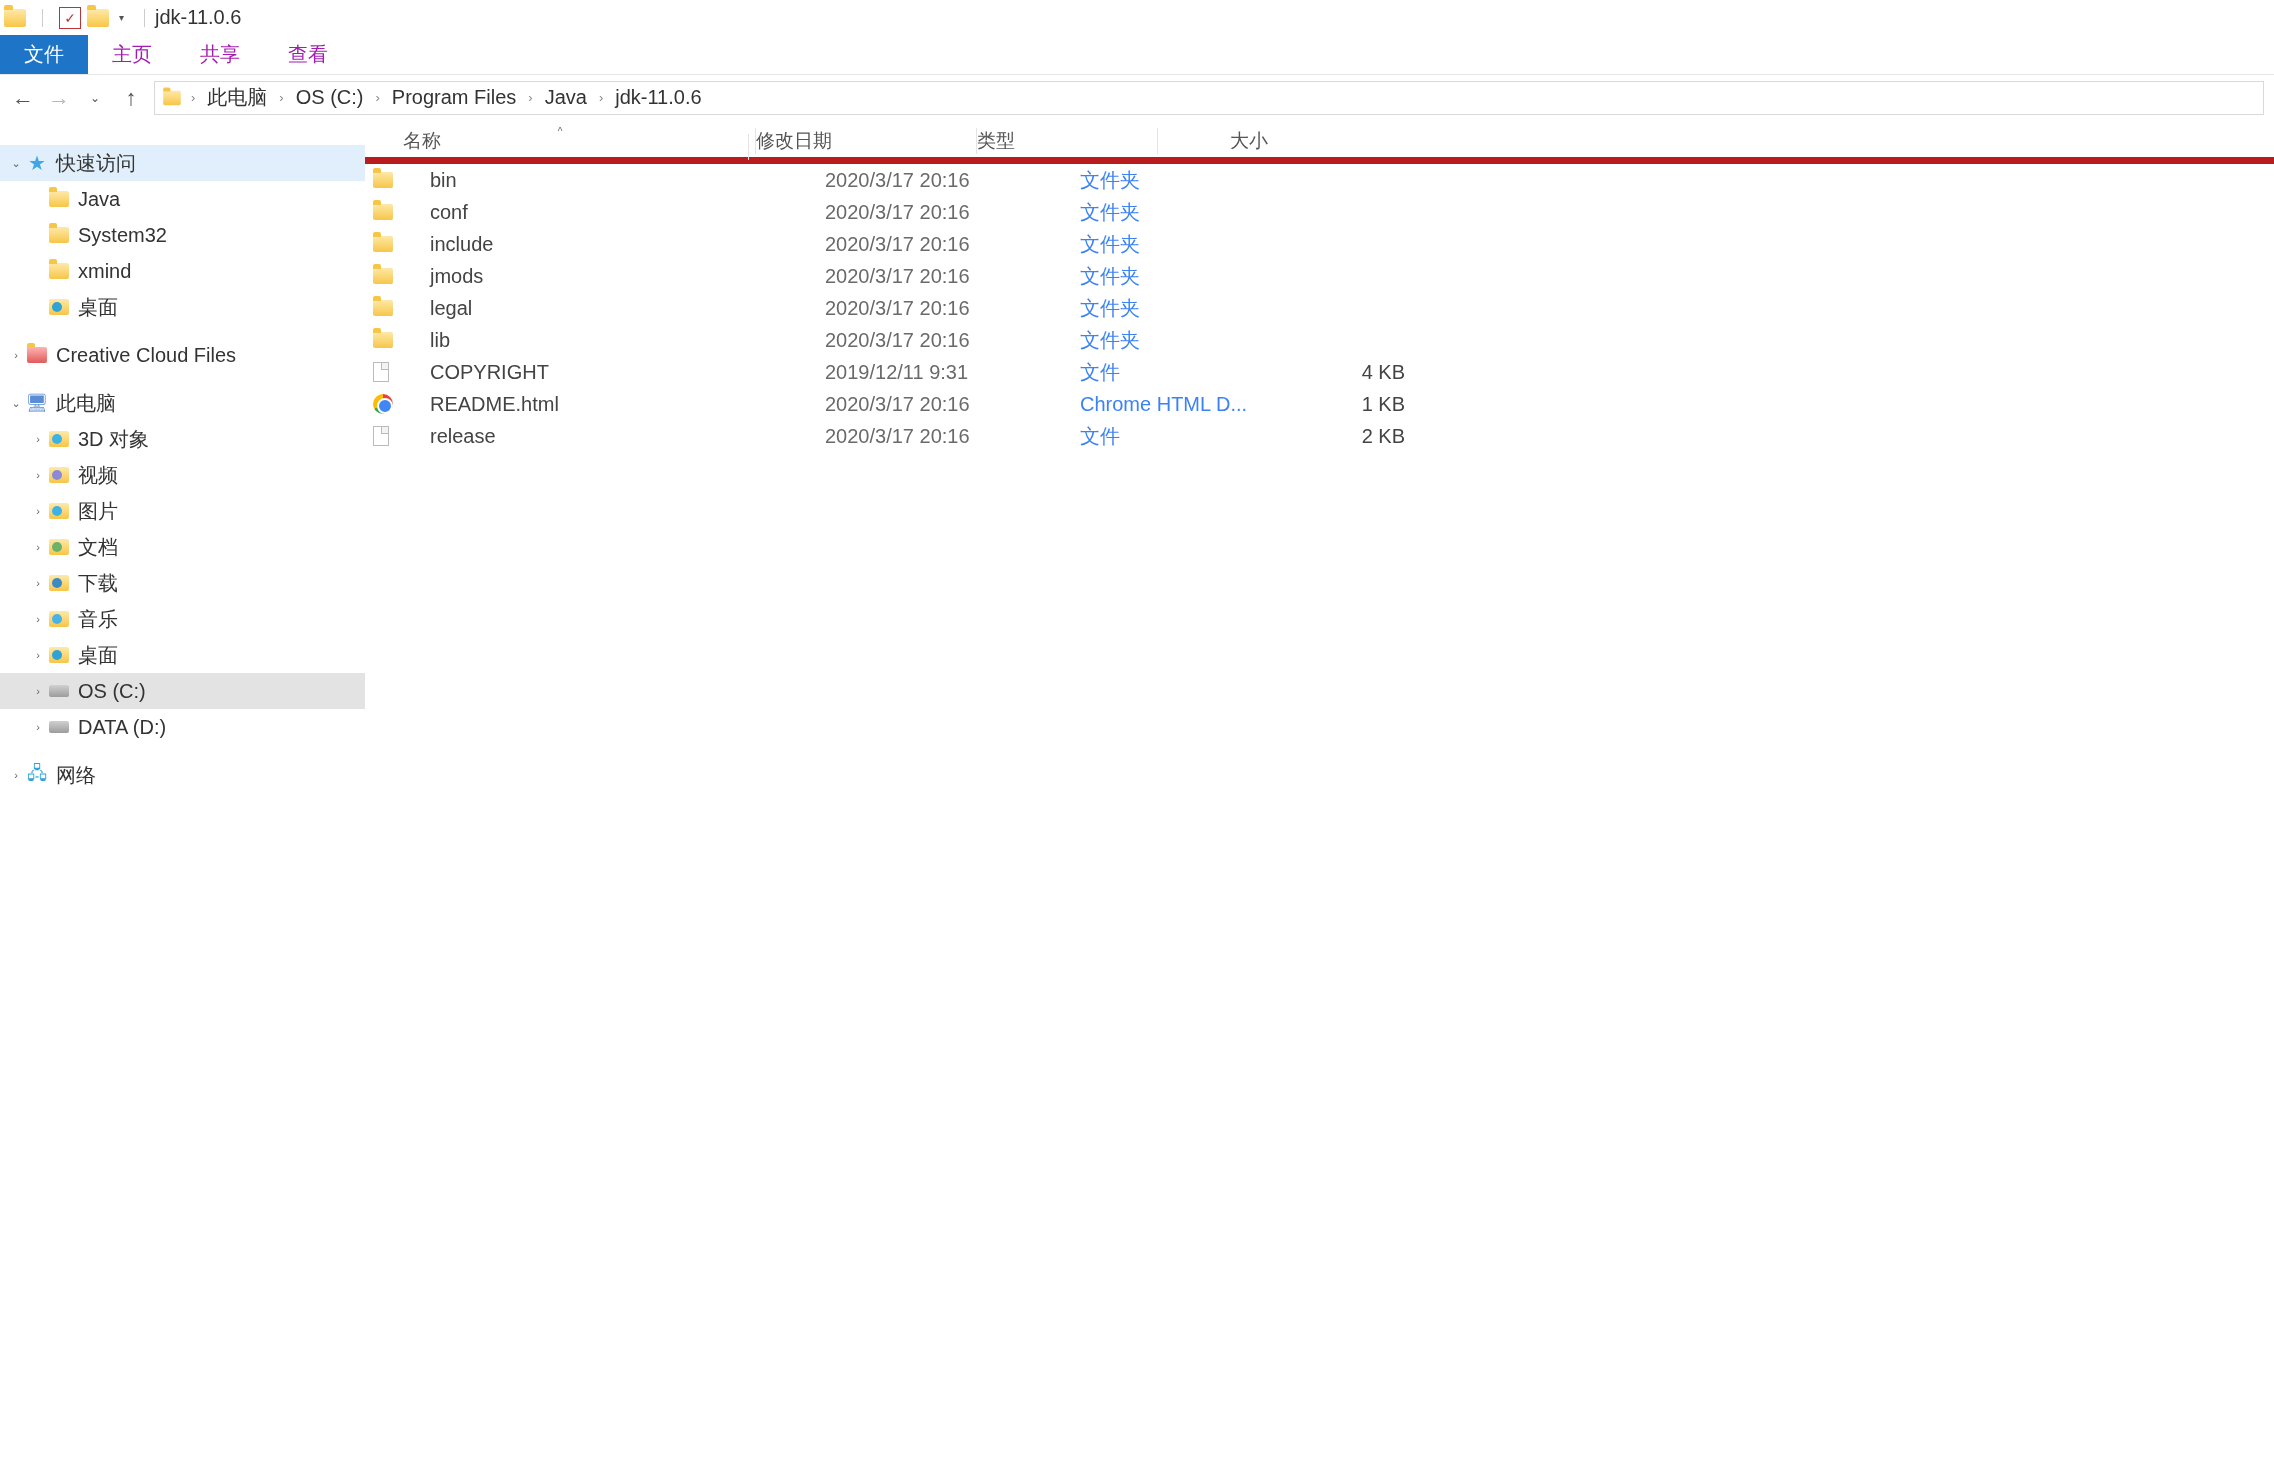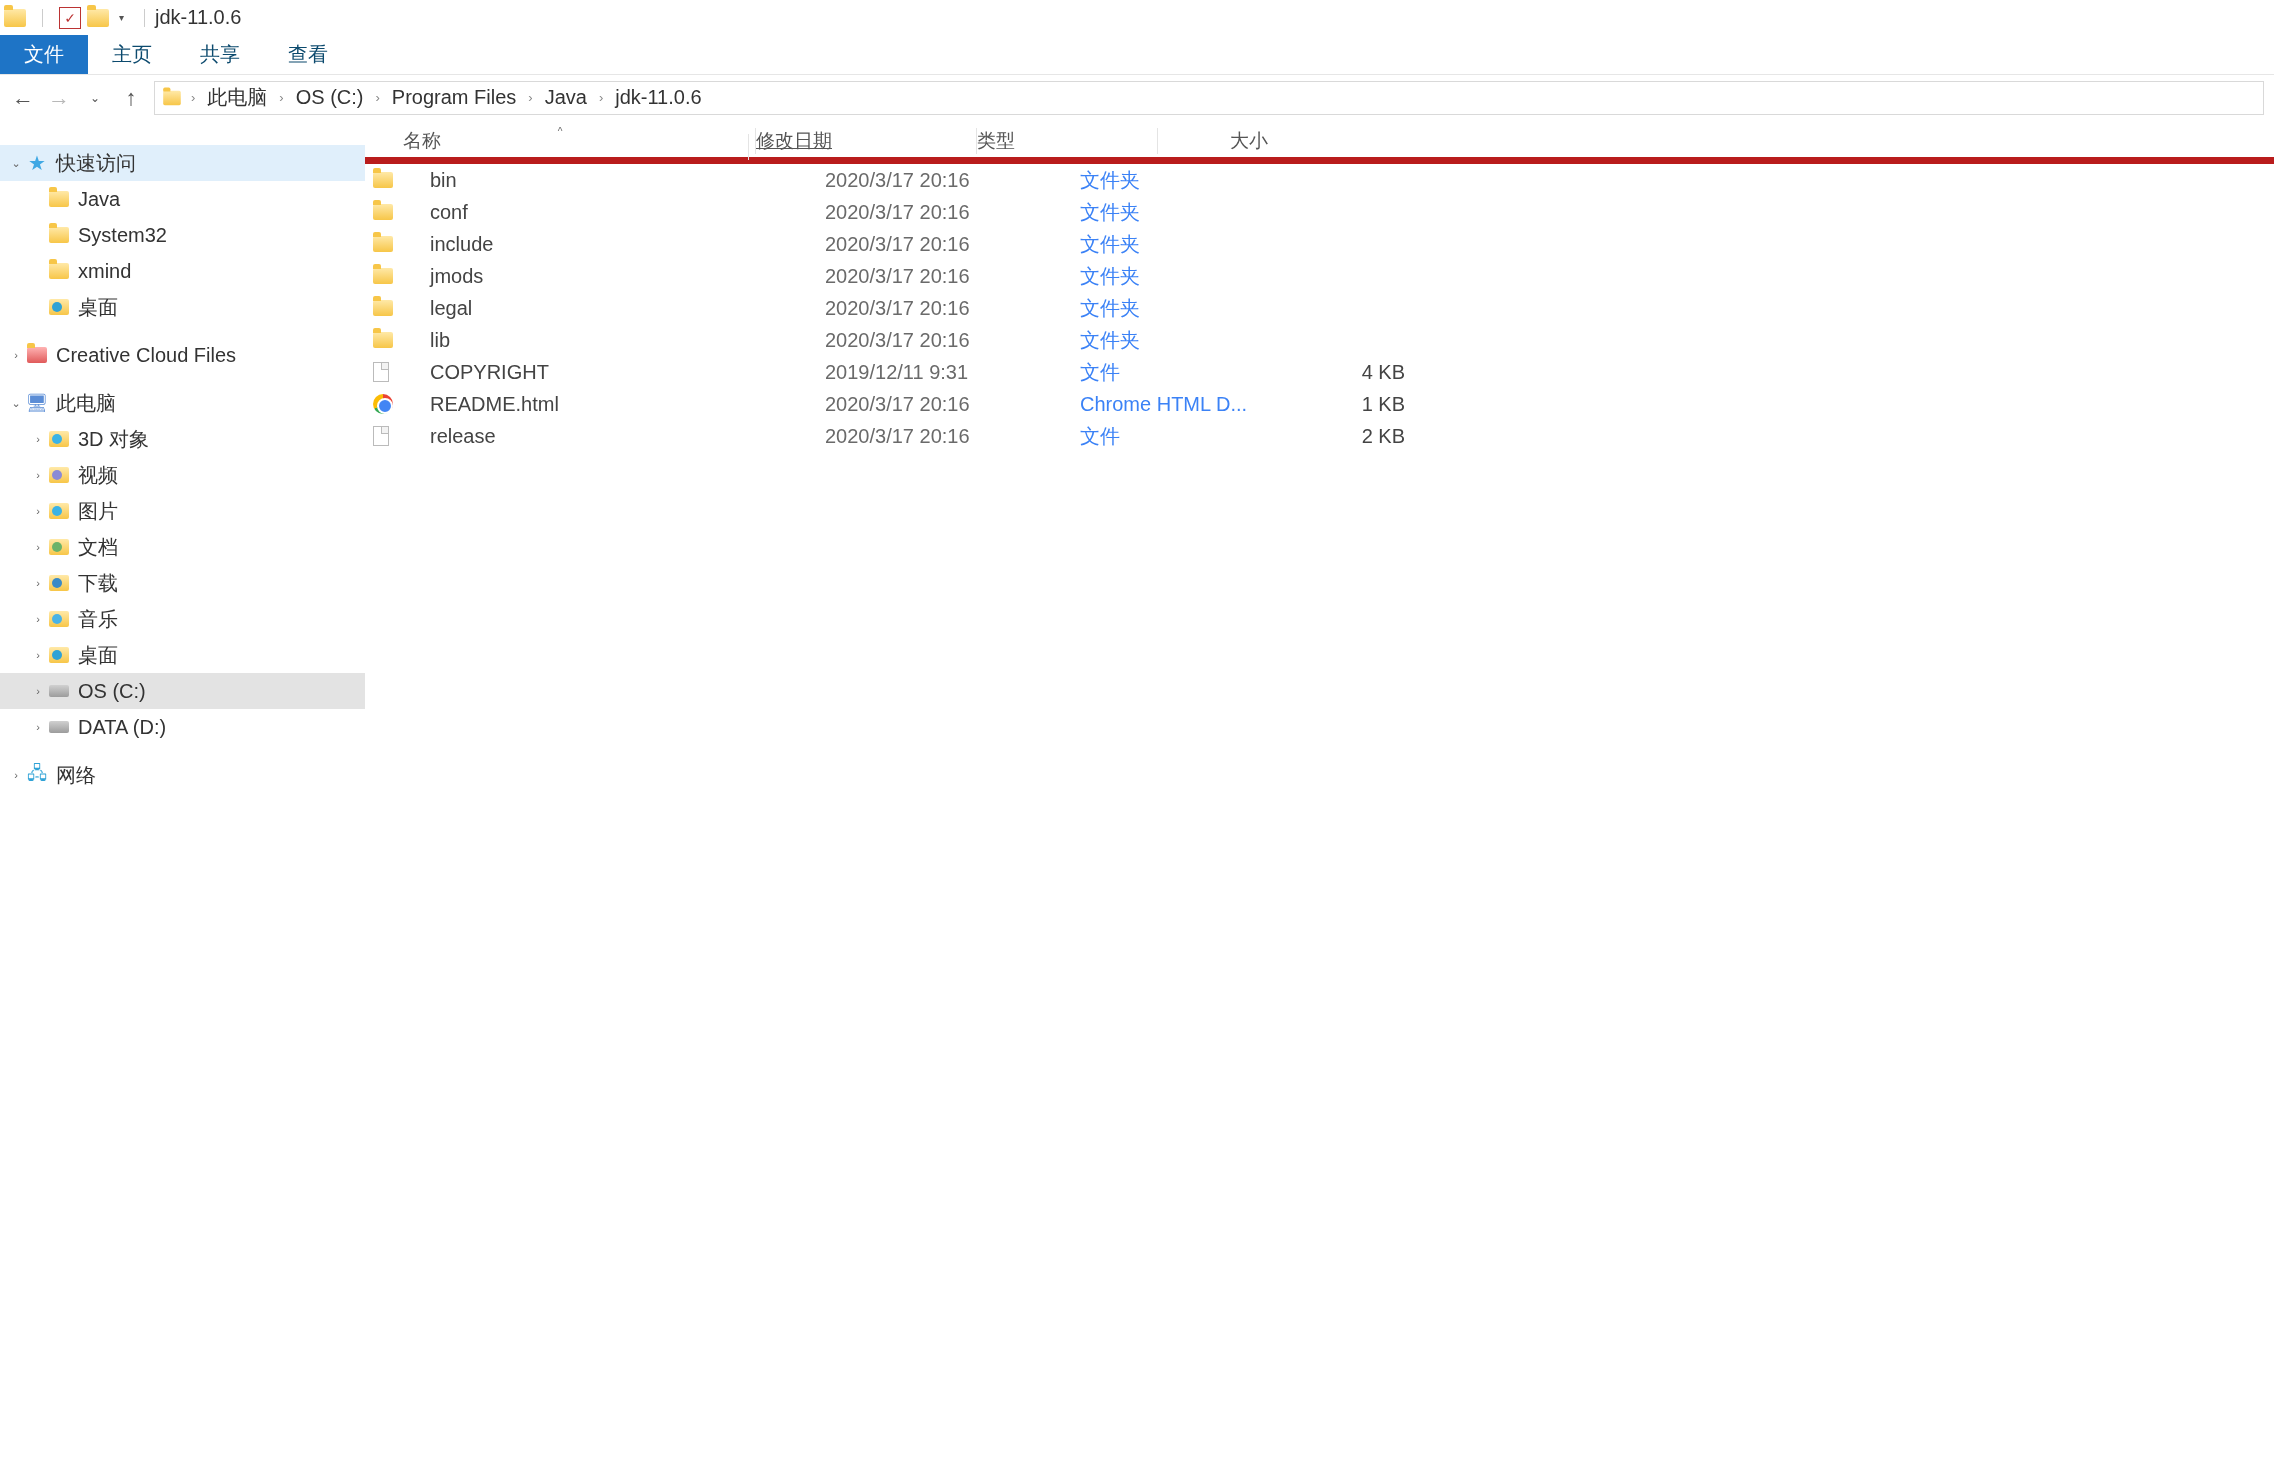--- a/index.html
+++ b/index.html
@@ -10,21 +10,21 @@
   .title-bar .qat { display: flex; align-items: center; gap: 6px; }
   .folder-small { width: 22px; height: 18px; background: linear-gradient(180deg,#ffe9a8,#f7c648); border-radius: 2px; position: relative; }
   .folder-small::before { content: ""; position: absolute; top: -4px; left: 0; width: 9px; height: 5px; background: #f7c648; border-radius: 2px 2px 0 0; }
   .check-icon { width: 22px; height: 22px; border: 1px solid #b33; display: flex; align-items: center; justify-content: center; color: #b33; font-size: 14px; }
   .chev-down { font-size: 10px; color: #555; padding: 0 4px; }
   .title-sep { width: 1px; height: 18px; background: #ccc; margin: 0 10px; }
   .title-text { font-size: 20px; color: #333; }
 
   
   .ribbon { height: 40px; display: flex; align-items: stretch; border-bottom: 1px solid #e6e6e6; }
-  .ribbon .tab { padding: 0 24px; display: flex; align-items: center; font-size: 20px; color: #0c4a6e; }
+  .ribbon .tab { padding: 0 24px; display: flex; align-items: center; font-size: 20px; color: #a21caf; }
   .ribbon .tab.file { background: #1e74c6; color: #fff; }
 
   
   .nav-row { height: 45px; display: flex; align-items: center; padding: 0 10px; gap: 10px; }
   .nav-btn { width: 26px; height: 26px; display: flex; align-items: center; justify-content: center; color: #555; font-size: 22px; }
   .nav-btn.disabled { color: #b8b8b8; }
   .addr-bar { flex: 1; height: 34px; border: 1px solid #d9d9d9; display: flex; align-items: center; padding: 0 6px; gap: 4px; }
   .addr-seg { display: flex; align-items: center; gap: 4px; font-size: 20px; color: #333; padding: 0 4px; }
   .addr-chev { color: #888; font-size: 13px; padding: 0 4px; }
 
@@ -52,21 +52,21 @@
   .ic-pc { color: #5b8dd6; font-size: 18px; }
   .ic-drive { width: 20px; height: 12px; background: linear-gradient(180deg,#d0d0d0,#9c9c9c); border-radius: 2px; position: relative; }
   .ic-net { color: #2fa2d6; font-size: 18px; }
   .ic-lib { width: 20px; height: 16px; background: linear-gradient(180deg,#ffe9a8,#f7c648); border-radius: 2px; position: relative; }
   .ic-lib .dot { position: absolute; top: 3px; left: 3px; width: 10px; height: 10px; border-radius: 50%; }
 
   
   .list { flex: 1; padding-top: 4px; }
   .hdr { display: flex; height: 40px; align-items: center; color: #555; font-size: 19px; border-bottom: 7px solid #b91c1c; }
   .col-name { padding-left: 38px; width: 390px; }
-  .col-date { width: 220px; text-decoration: underline; }
+  .col-date { width: 220px; }
   .col-type { width: 180px; }
   .col-size { width: 110px; text-align: right; }
   .hdr .col-name { position: relative; }
   .hdr .col-name::after { content: ""; position: absolute; right: 6px; top: 6px; width: 1px; height: 26px; background: #e4e4e4; }
   .hdr-sep { width: 1px; height: 26px; background: #e4e4e4; margin-right: 0; }
   .sort-ind { position: absolute; left: 50%; top: -2px; transform: translateX(-50%); font-size: 10px; color: #666; }
 
   .rows { }
   .row { display: flex; height: 32px; align-items: center; font-size: 20px; color: #444; gap: 35px; }
   .row .ic { width: 30px; padding-left: 8px; display: flex; align-items: center; }

